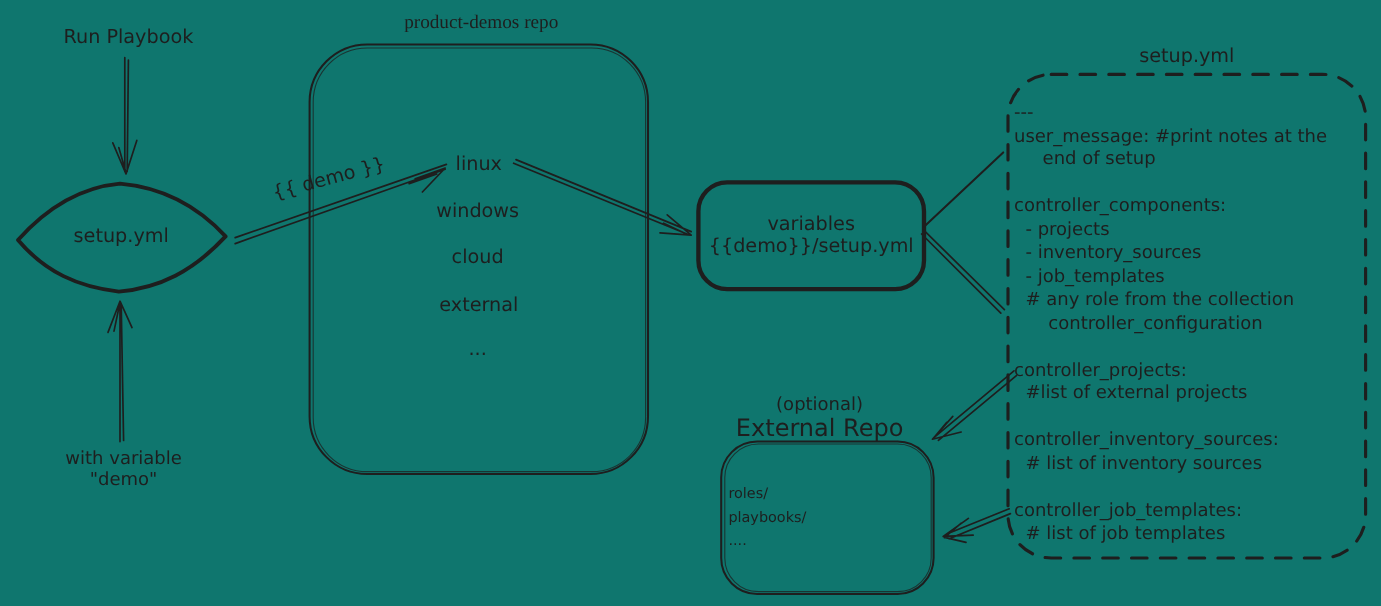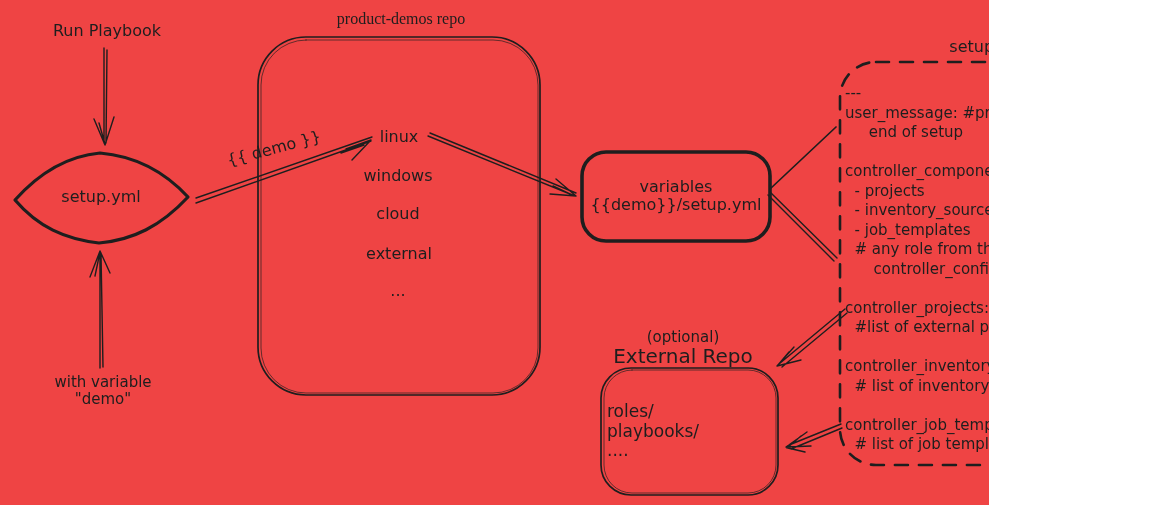--- a/index.html
+++ b/index.html
@@ -1,37 +1,37 @@
 <!DOCTYPE html>
 <html><head>
 <meta charset="utf-8">
 <style>
   html, body { margin: 0; padding: 0; background: #ffffff; }
   .canvas {
     position: relative;
-    width: 989px;
+    width: 1151px;
     height: 505px;
-    background: #ef4444;
+    background: #0f766e;
     font-family: "DejaVu Sans", sans-serif;
     color: #1e1e1e;
     overflow: hidden;
   }
   .canvas svg { position: absolute; left: 0; top: 0; }
   .t { position: absolute; white-space: nowrap; font-size: 16px; line-height: 1.15; }
   .center { transform: translateX(-50%); text-align: center; }
   .small { font-size: 15px; }
   .rot { transform: translate(-50%, -50%) rotate(-15deg); }
   pre.code {
     position: absolute;
     margin: 0;
     font-family: "DejaVu Sans", sans-serif;
     color: #1e1e1e;
   }
   pre.yaml { left: 845px; top: 84px; font-size: 15px; line-height: 19.5px; }
-  pre.repo-files { left: 607px; top: 402px; font-size: 17px; line-height: 19.5px; }
+  pre.repo-files { left: 607px; top: 402px; font-size: 12px; line-height: 19.5px; }
 </style>
 </head>
 <body>
 
 <div class="canvas">
 
   <svg width="1151" height="505" viewBox="0 0 1151 505">
     <g fill="none" stroke-linecap="round" stroke-linejoin="round" stroke="#1e1e1e">
 
       <path stroke-width="3.2" d="M15 200 C 40 172, 68 156, 100 153 C 134 156, 164 171, 188 197 C 161 226, 133 240, 99 243 C 65 239, 38 227, 15 200 Z"></path>

